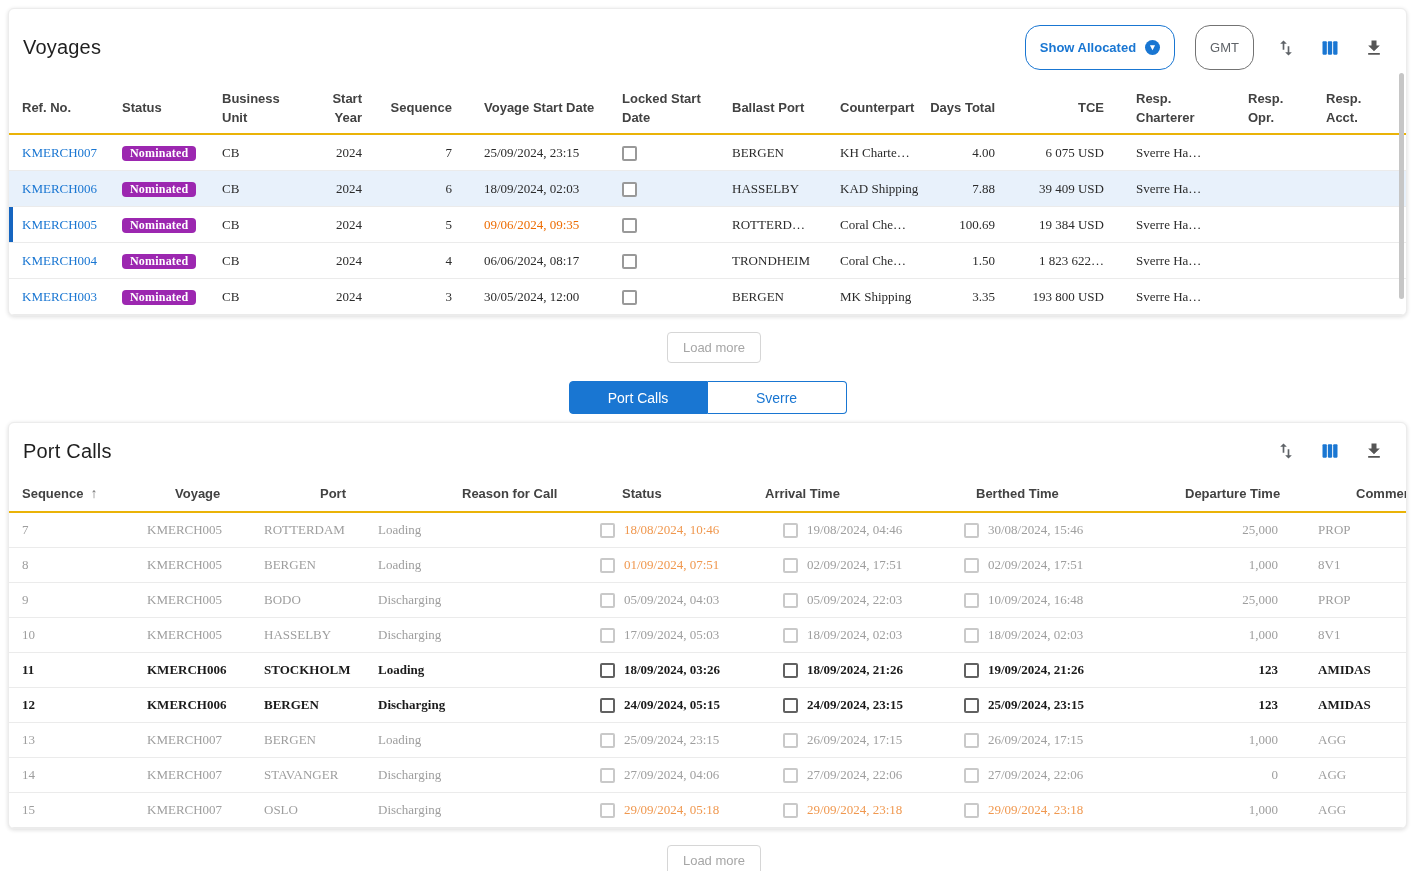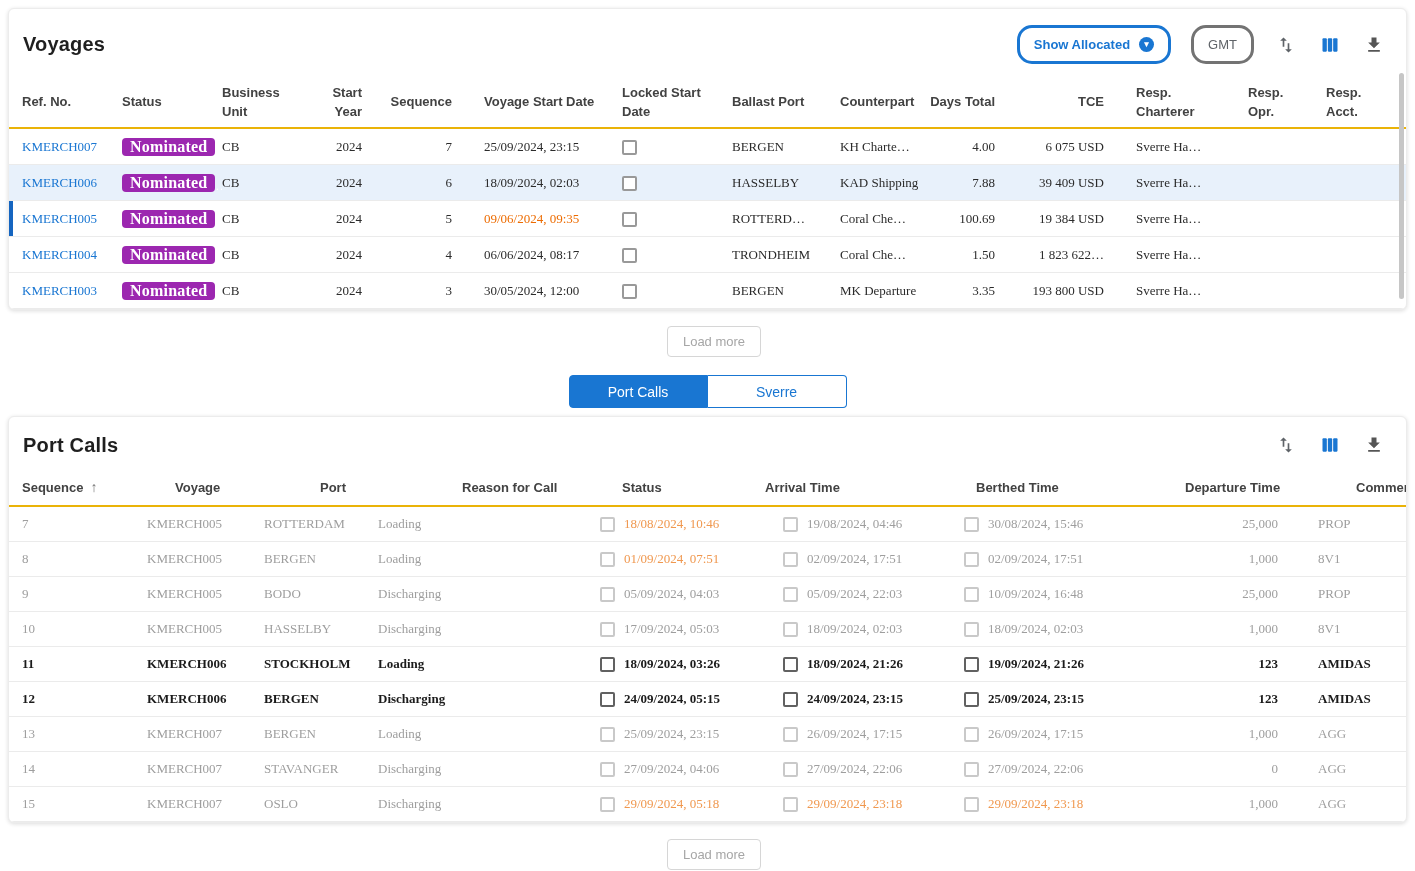--- a/index.html
+++ b/index.html
@@ -6,44 +6,44 @@
     --accent:#1976d2; --accent-dark:#1565c0; --warning:#ED6C02; --badge:#9C27B0;
     --row-highlight:#e8f1fb; --text:#2b2b2b; --text-dim:#9e9e9e; --text-head:#424242;
   }
   *{box-sizing:border-box;margin:0;padding:0;}
   html,body{width:1415px;height:871px;overflow:hidden;background:#fff;
     font-family:"Liberation Sans",sans-serif;color:var(--text);}
   button{font-family:inherit;background:#fff;border:none;cursor:pointer;color:inherit;}
   .card{margin:8px 8px 0 8px;background:#fff;border:1px solid #ececec;border-radius:6px;
     box-shadow:0 1px 4px rgba(0,0,0,.14);overflow:hidden;position:relative;}
   .panel-header{display:flex;justify-content:space-between;align-items:center;padding:16px 20px 13px 14px;}
-  .panel-title{font-size:20px;font-weight:700;color:#1f1f1f;letter-spacing:.2px;}
+  .panel-title{font-size:20px;font-weight:400;color:#1f1f1f;letter-spacing:.2px;}
   .panel-actions{display:flex;align-items:center;gap:20px;}
-  .pill{height:39px;border:3px solid #737373;border-radius:15px;color:#5f6368;font-size:13px;
+  .pill{height:45px;border:1px solid #737373;border-radius:15px;color:#5f6368;font-size:13px;
     padding:0 14px;display:flex;align-items:center;background:#fff;}
   .pill-blue{border-color:var(--accent);color:var(--accent);gap:9px;font-weight:bold;}
   .caret-circle{width:15px;height:15px;border-radius:50%;background:var(--accent);color:#fff;
     display:flex;align-items:center;justify-content:center;font-size:9px;line-height:1;}
   .icon-btn{display:flex;align-items:center;justify-content:center;width:24px;height:24px;background:transparent;}
 
   .vgrid{display:grid;grid-template-columns:100px 100px 95px 55px 90px 160px 90px 108px 110px 75px 121px 112px 78px 78px;
     align-items:center;padding:0 13px;}
   .pgrid{display:grid;grid-template-columns:125px 117px 114px 132px 90px 183px 181px 168px 80px 76px 104px;
     align-items:center;padding:0 13px;}
   .thead{border-bottom:2px solid #eab308;min-height:52px;}
   .pc .thead{min-height:37px;gap:28px;}
   .hcell{font-size:13px;font-weight:bold;color:var(--text-head);line-height:1.5;padding-right:10px;cursor:pointer;}
   .trow{border-bottom:1px solid #ebebeb;height:36px;font-size:13px;cursor:pointer;font-family:Liberation Serif, serif;}
   .pc .trow{height:35px;}
   .cell{padding-right:10px;overflow:hidden;white-space:nowrap;text-overflow:ellipsis;}
   .al{text-align:left;} .ar{text-align:right;} .ac{text-align:left;}
   .padl10{padding-left:10px;} .padl20{padding-left:20px;} .padl22{padding-left:22px;}
   .padl25{padding-left:25px;} .padl30{padding-left:30px;} .prr22{padding-right:22px;}
   .link{color:var(--accent);text-decoration:none;cursor:pointer;}
-  .badge{background:var(--badge);color:#fff;font-size:16px;padding:0 8px;border-radius:4px;
+  .badge{background:var(--badge);color:#fff;font-size:12px;padding:0 8px;border-radius:4px;
     font-weight:bold;letter-spacing:.2px;display:inline-block;}
   .checkbox{flex:0 0 auto;width:15px;height:15px;border:2px solid #999;border-radius:2px;
     background:#fff;display:inline-block;vertical-align:middle;cursor:pointer;}
   .timecell{display:flex;align-items:center;gap:9px;}
   .trow.highlight{background:var(--row-highlight);}
   .trow.selected{box-shadow:inset 4px 0 0 var(--accent-dark);}
   .trow.dim{color:var(--text-dim);}
   .trow.dim .checkbox{border-color:#c9c9c9;}
   .trow.bold{color:#1b1b1b;font-weight:bold;}
   .trow.bold .checkbox{border-color:#616161;}
@@ -176,21 +176,21 @@
         </div>
         <div class="vgrid trow ">
           <div class="cell al"><a class="link">KMERCH003</a></div>
           <div class="cell al"><span class="badge">Nominated</span></div>
           <div class="cell al">CB</div>
           <div class="cell ar">2024</div>
           <div class="cell ar">3</div>
           <div class="cell al padl22">30/05/2024, 12:00</div>
           <div class="cell ac"><span class="checkbox"></span></div>
           <div class="cell al padl20">BERGEN</div>
-          <div class="cell al padl20">MK Departure</div>
+          <div class="cell al padl20">MK Shipping</div>
           <div class="cell ar">3.35</div>
           <div class="cell ar prr22">193 800 USD</div>
           <div class="cell al padl10">Sverre Ha…</div>
           <div class="cell al padl10"></div>
           <div class="cell al padl10"></div>
         </div>
       </div>
     <div class="vscrollbar"></div>
   </section>
   <div class="load-more-row">

